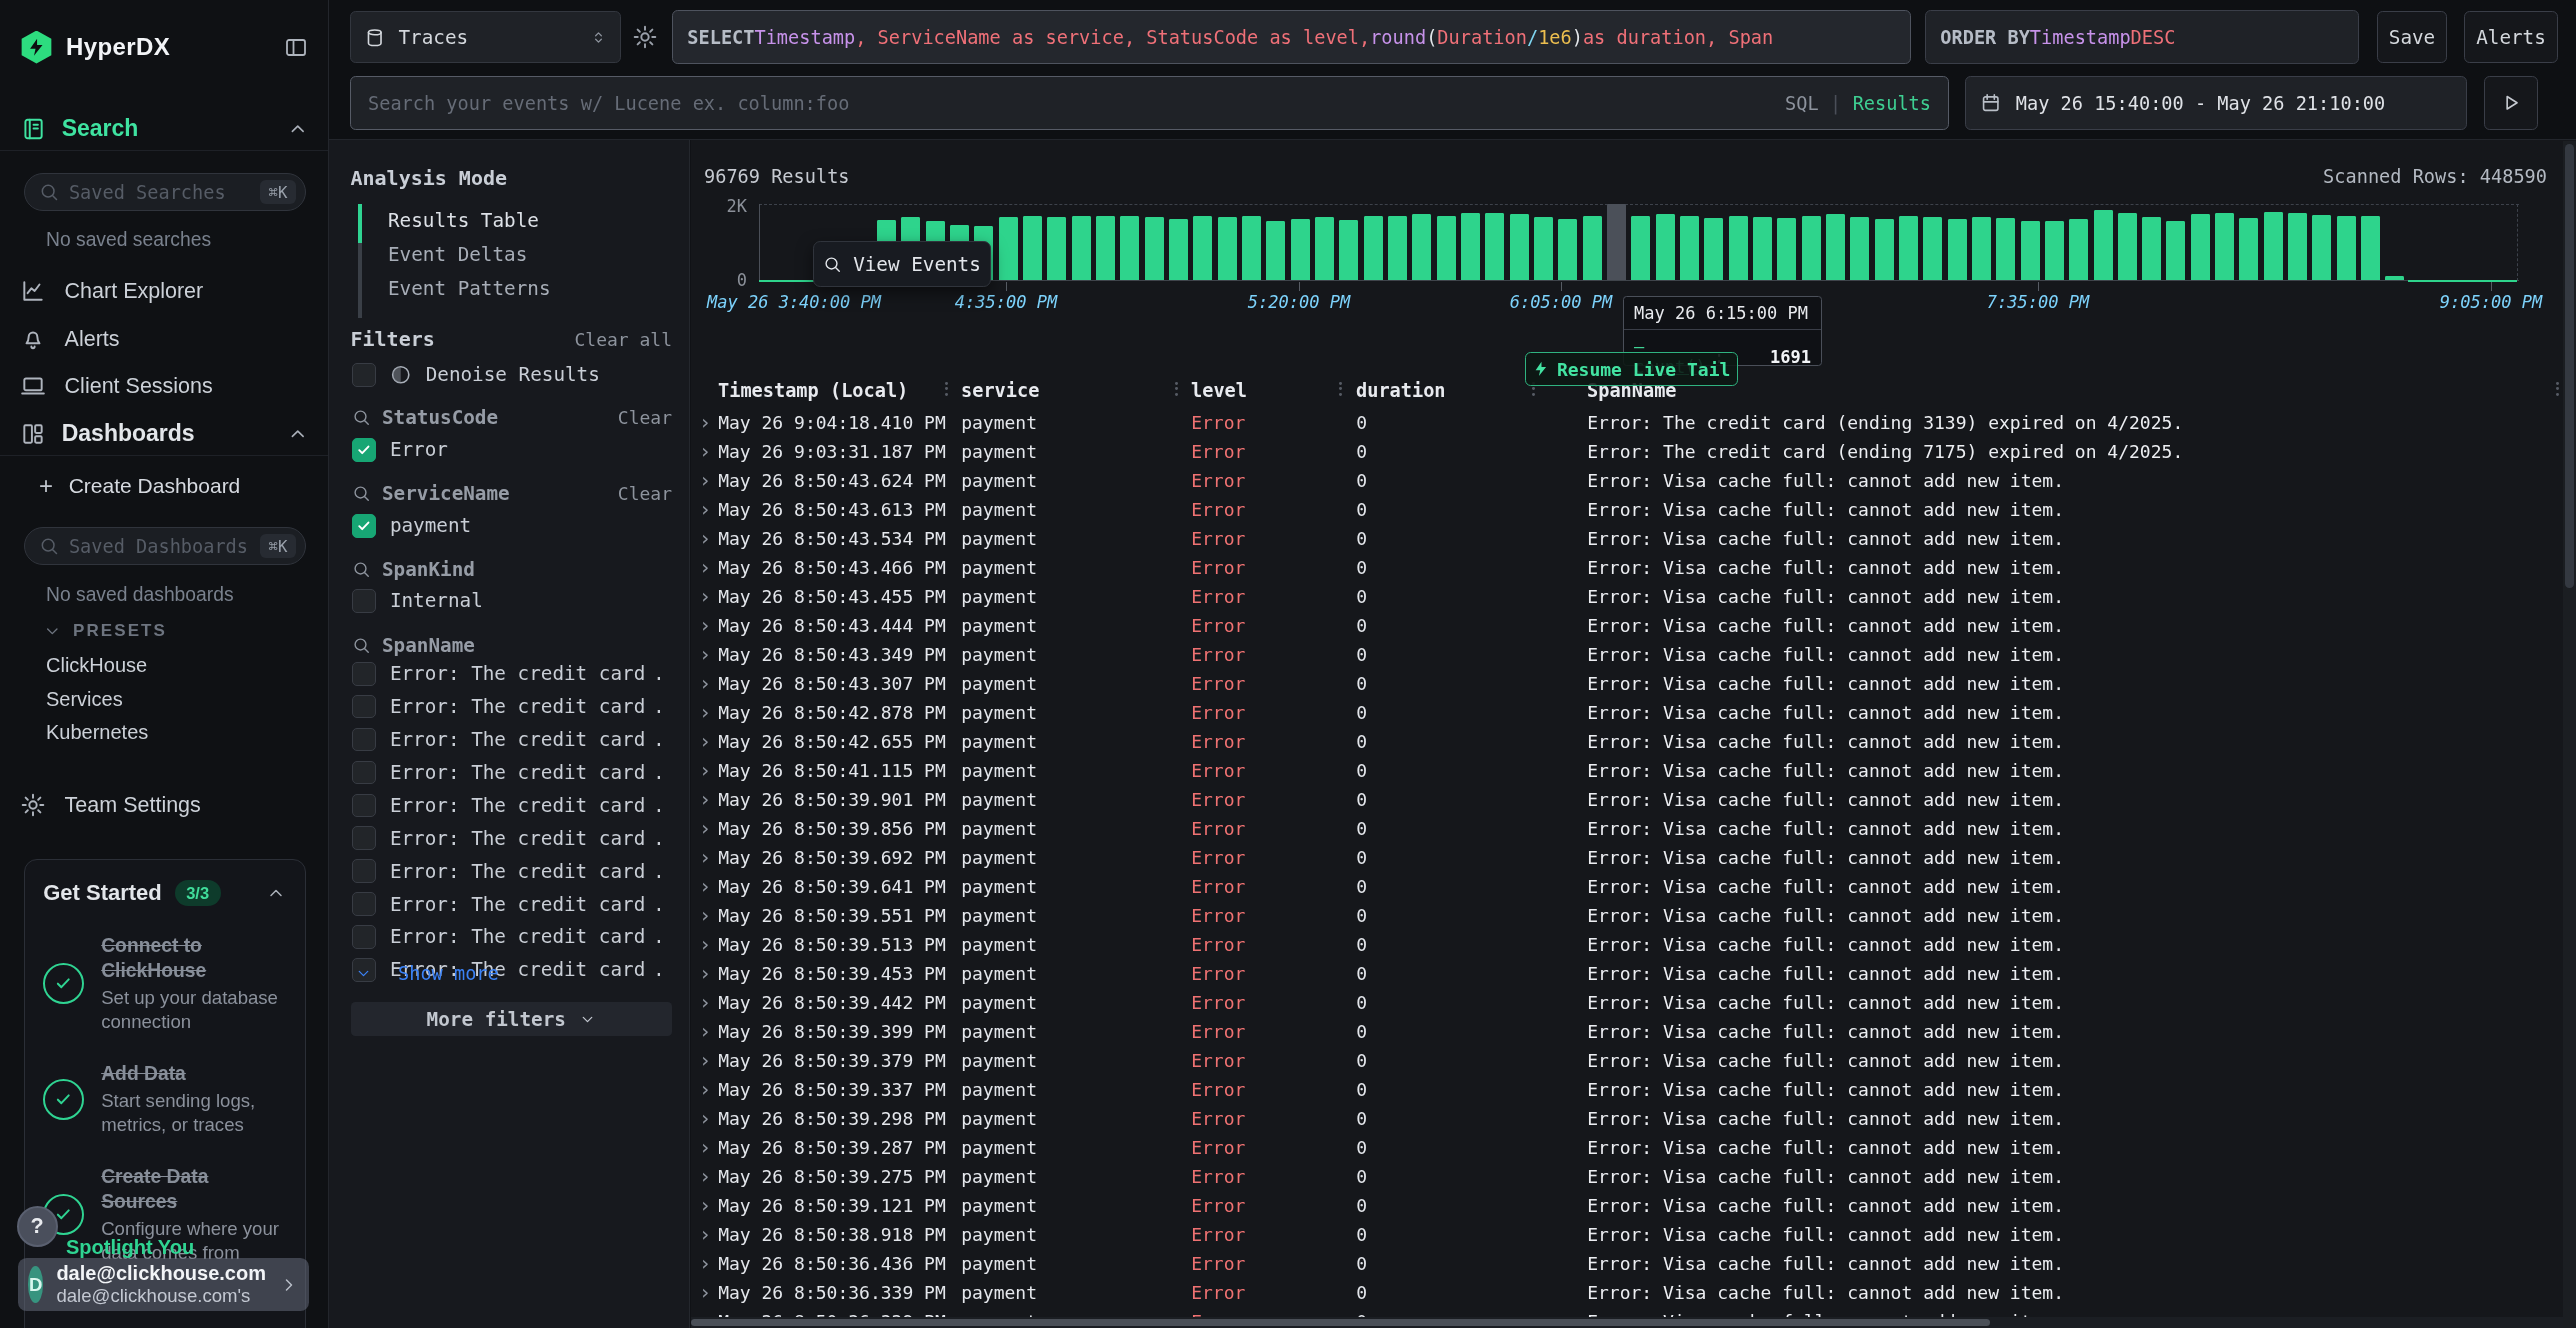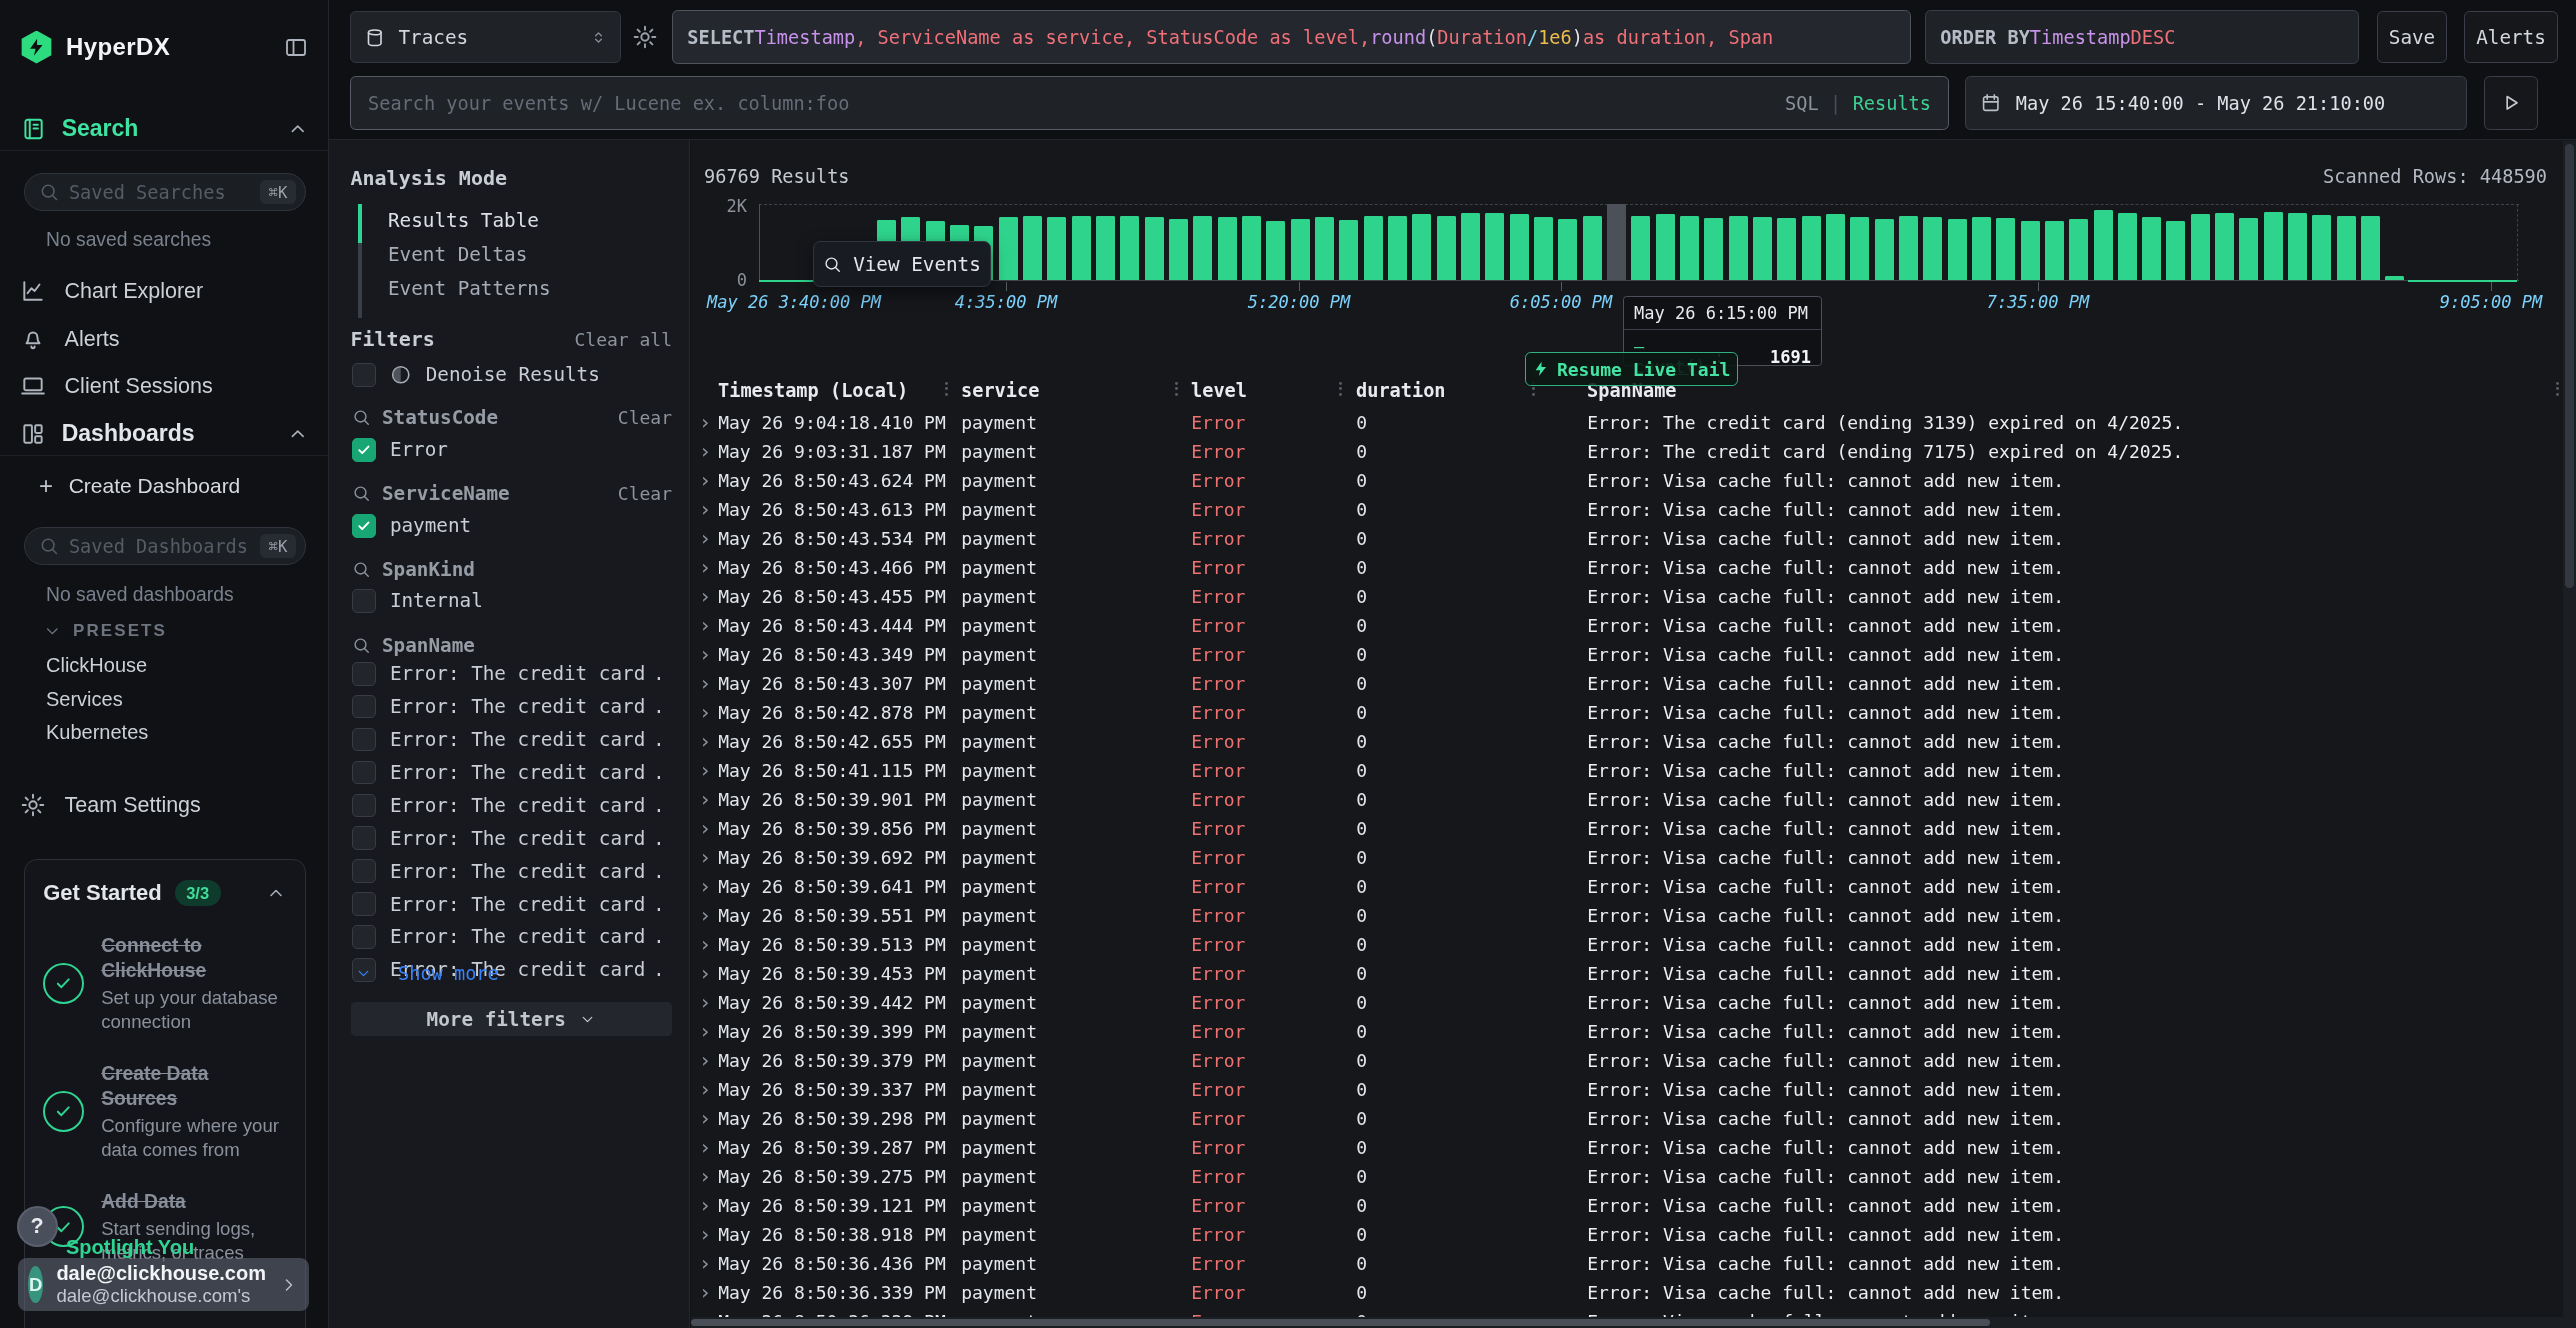--- a/index.html
+++ b/index.html
@@ -291,31 +291,31 @@
         </span>
       <span><span class="gs-title">Connect to ClickHouse</span>
       <div class="gs-desc">Set up your database connection</div></span>
     </div>
     <div class="gs-item">
       <span class="gs-check">
           <svg class="ico" width="18.6" height="18.6" viewBox="0 0 24 24" style="stroke-width:2.6;">
             <path d="M5 12.5l4.5 4.5L19 7"></path>
           </svg>
         </span>
-      <span><span class="gs-title">Create Data Sources</span>
-      <div class="gs-desc">Configure where your data comes from</div></span>
+      <span><span class="gs-title">Add Data</span>
+      <div class="gs-desc">Start sending logs, metrics, or traces</div></span>
     </div>
     <div class="gs-item">
       <span class="gs-check">
           <svg class="ico" width="18.6" height="18.6" viewBox="0 0 24 24" style="stroke-width:2.6;">
             <path d="M5 12.5l4.5 4.5L19 7"></path>
           </svg>
         </span>
-      <span><span class="gs-title">Add Data</span>
-      <div class="gs-desc">Start sending logs, metrics, or traces</div></span>
+      <span><span class="gs-title">Create Data Sources</span>
+      <div class="gs-desc">Configure where your data comes from</div></span>
     </div>
   </div>
 
   <div id="spotlight" class="side-abs">Spotlight You</div>
 
   <div id="help-btn" class="side-abs">
     <span>?</span>
   </div>
 
   <div id="user-pill" class="side-abs">

